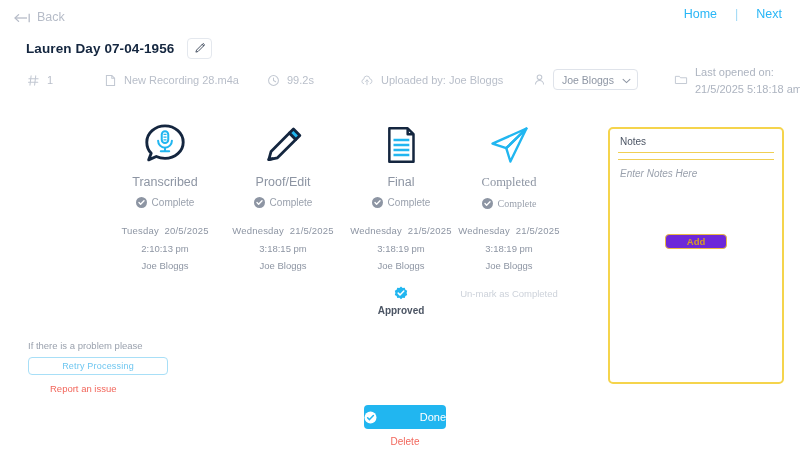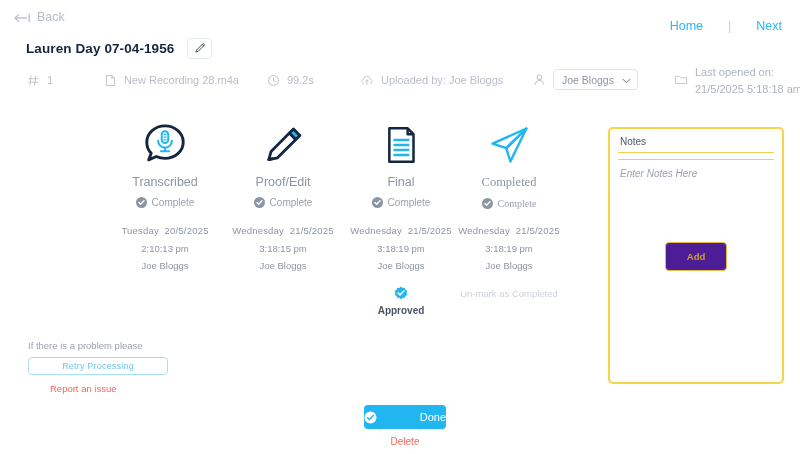--- a/index.html
+++ b/index.html
@@ -16,22 +16,22 @@
   .topbar {
     position: absolute; left:0; top:0; width:800px; height:28px;
   }
   .back-link {
     position:absolute; left:14px; top:10px;
     display:flex; align-items:center; gap:6px;
     color:#b6bcc8; font-size:12.5px; cursor:pointer;
   }
   .back-arrow { display:block; width:17px; height:10px; }
   .home-next {
-    position:absolute; right:18px; top:19px;
-    display:flex; align-items:flex-end; gap:25px;
+    position:absolute; right:18px; top:7px;
+    display:flex; align-items:flex-end; gap:18px;
     font-size:12.5px; color:#29b6f6;
   }
   .home-next .sep { color:#9fd9f5; }
   .home-next span { cursor:pointer; }
 
   
   .title-row {
     position:absolute; left:26px; top:38px;
     display:flex; align-items:center; gap:13px;
   }
@@ -133,22 +133,22 @@
   }
   .notes-head { font-size:10px; color:#4c5564; padding-bottom:5px; }
   .notes-divider { height:1px; background:#f0cf53; margin:0 -2px 6px -2px; }
   .note-title { font-size:10.5px; font-weight:bold; color:#3c4656; margin-bottom:4px; }
   .note-meta  { font-size:8.5px; color:#b0b7c2; }
   .notes-list { height:125px; }
   .notes-divider2 { height:1px; background:#f0cf53; margin:0 -2px 8px -2px; }
   .note-placeholder { font-size:10px; color:#9aa1ad; font-style:italic; }
   .note-input-area { height:62px; }
   .add-btn {
-    width:62px; height:29px; margin:12px auto;
-    border:1.5px solid #eab743; border-radius:4px; background:#4c1d95;
+    width:62px; height:15px; margin:4px auto;
+    border:1.5px solid #eab743; border-radius:4px; background:#6d28d9;
     color:#d79f21; font-size:9.5px; font-weight:bold;
     display:flex; align-items:center; justify-content:center; cursor:pointer;
   }
 
   
   .done-btn {
     position:absolute; left:364px; top:405px; width:82px; height:24px;
     background:#21b6f0; border:none; border-radius:4px;
     display:flex; align-items:center; justify-content:space-between; gap:5px;
     color:#fff; font-size:11px; cursor:pointer;

